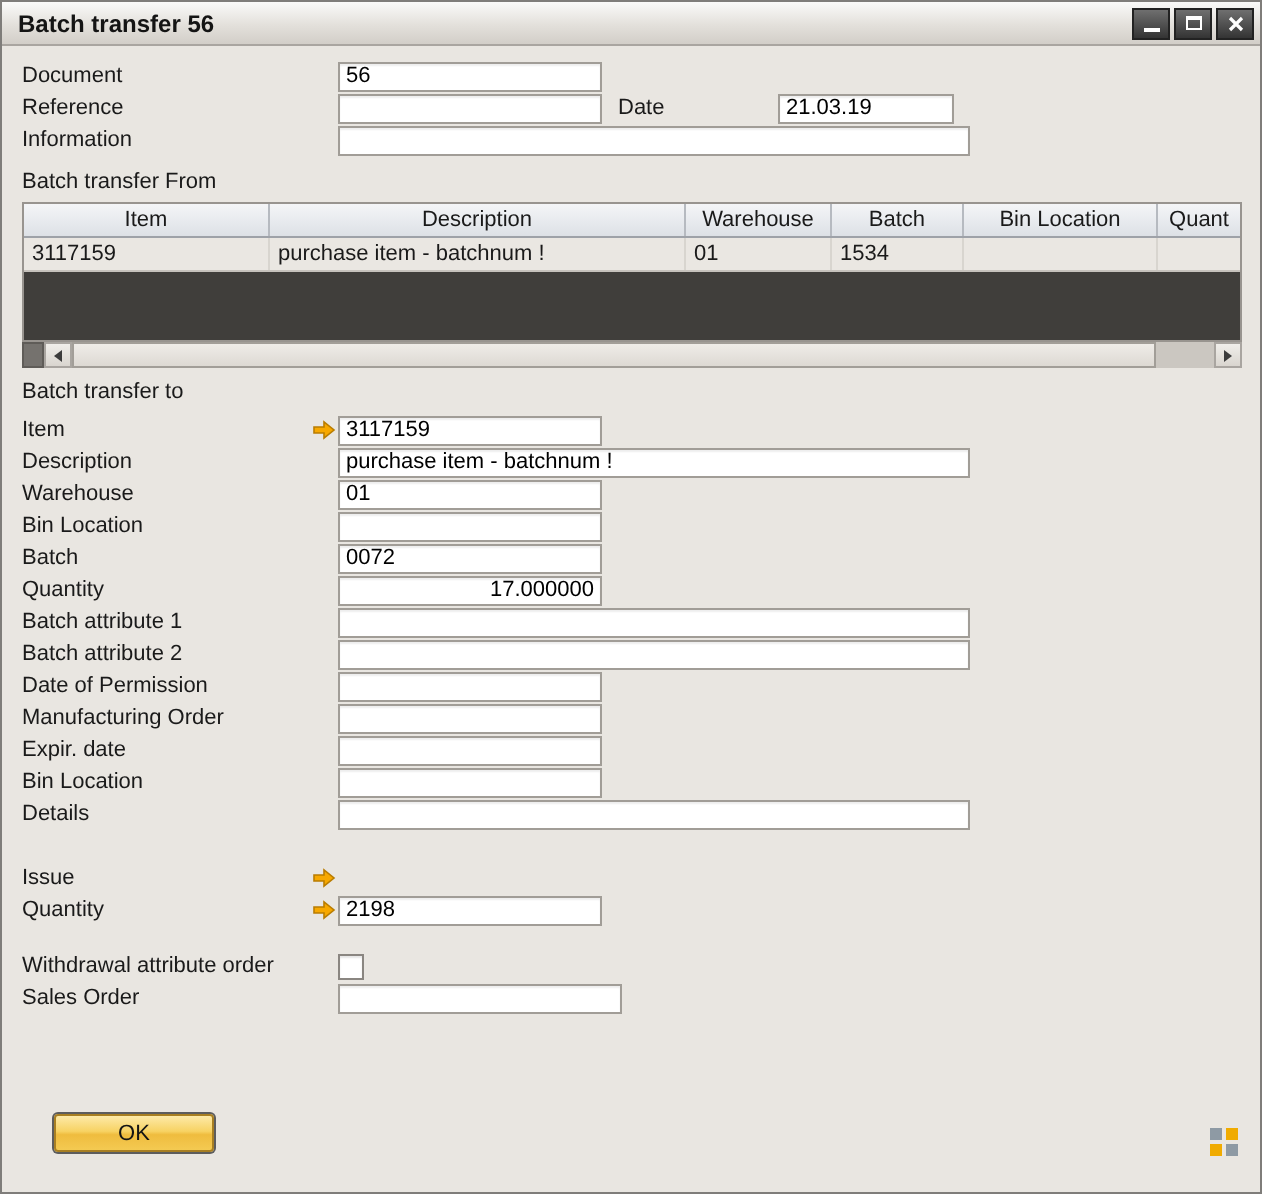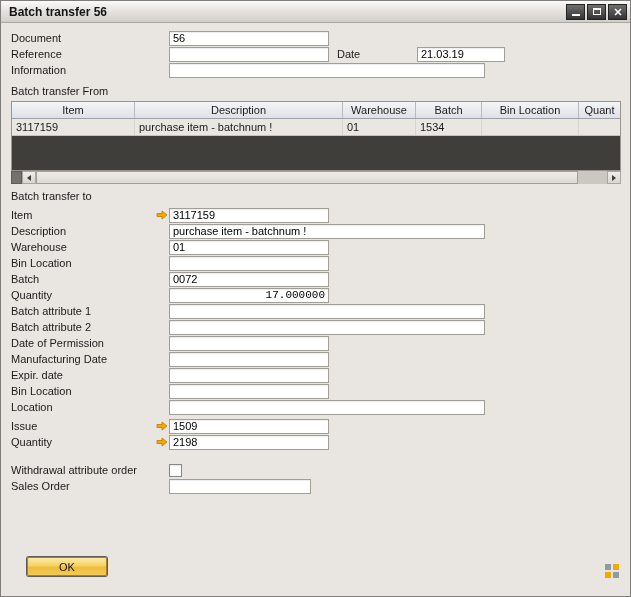--- a/index.html
+++ b/index.html
@@ -35,25 +35,25 @@
   .abs { position:absolute; left:10px; right:9px; }
   .row { display:flex; align-items:center; height:16px; }
   .lbl { width:158px; flex:0 0 auto; }
   .lbl.short { width:145px; }
   .arrow { width:13px; flex:0 0 auto; display:flex; align-items:center; cursor:pointer; }
   .ipt {
     height:15px; border:1px solid #a19d97; background:#fff;
     font-family:"Liberation Sans", sans-serif; font-size:11px;
     padding:0 3px; box-shadow: inset 0 1px 1px rgba(0,0,0,0.07);
   }
-  .w-narrow { width:160px; }
+  .w-narrow { width:132px; }
   .w-wide   { width:316px; }
   .w-date   { width:88px; }
   .w-sales  { width:142px; }
-  .ar { text-align:right;font-family:Liberation Mono, monospace; }
+  .ar { text-align:right; }
   .date-lbl { width:80px; margin-left:8px; }
 
   .section-title { position:absolute; left:10px; }
 
   
   .table { position:absolute; top:100px; left:10px; right:9px; border:1px solid #9a9archive08; border:1px solid #98948f; }
   .thead { display:flex; height:17px; background:linear-gradient(#f4f5f7, #dde1e6); border-bottom:1px solid #9ea2a8; }
   .th {
     display:flex; align-items:center; justify-content:center;
     border-right:1px solid #b6bac0; height:100%; overflow:hidden; white-space:nowrap;
@@ -231,47 +231,46 @@
       <span class="lbl">Batch attribute 2</span>
       <input class="ipt w-wide" value="" style="">
     </div>
 
     <div class="row">
       <span class="lbl">Date of Permission</span>
       <input class="ipt w-narrow" value="" style="">
     </div>
 
     <div class="row">
-      <span class="lbl">Manufacturing Date</span>
+      <span class="lbl">Manufacturing Order</span>
       <input class="ipt w-narrow" value="" style="">
     </div>
 
     <div class="row">
       <span class="lbl">Expir. date</span>
       <input class="ipt w-narrow" value="" style="">
     </div>
 
     <div class="row">
       <span class="lbl">Bin Location</span>
       <input class="ipt w-narrow" value="" style="">
     </div>
 
     <div class="row">
-      <span class="lbl">Location</span>
+      <span class="lbl">Details</span>
       <input class="ipt w-wide" value="" style="">
     </div>
 
-    <div class="row" style="margin-top:3px;">
+    <div class="row" style="margin-top:16px;">
       <span class="lbl short">Issue</span>
       <span class="arrow">
         <svg width="12" height="10" viewBox="0 0 12 10">
             <path d="M1 3.5h5V1l5 4-5 4V6.5H1z" fill="#f7a800" stroke="#b97c00" stroke-width="0.8"></path>
           </svg>
       </span>
-      <input class="ipt w-narrow" value="1509" style="">
     </div>
 
     <div class="row">
       <span class="lbl short">Quantity</span>
       <span class="arrow">
         <svg width="12" height="10" viewBox="0 0 12 10">
             <path d="M1 3.5h5V1l5 4-5 4V6.5H1z" fill="#f7a800" stroke="#b97c00" stroke-width="0.8"></path>
           </svg>
       </span>
       <input class="ipt w-narrow" value="2198" style="">

